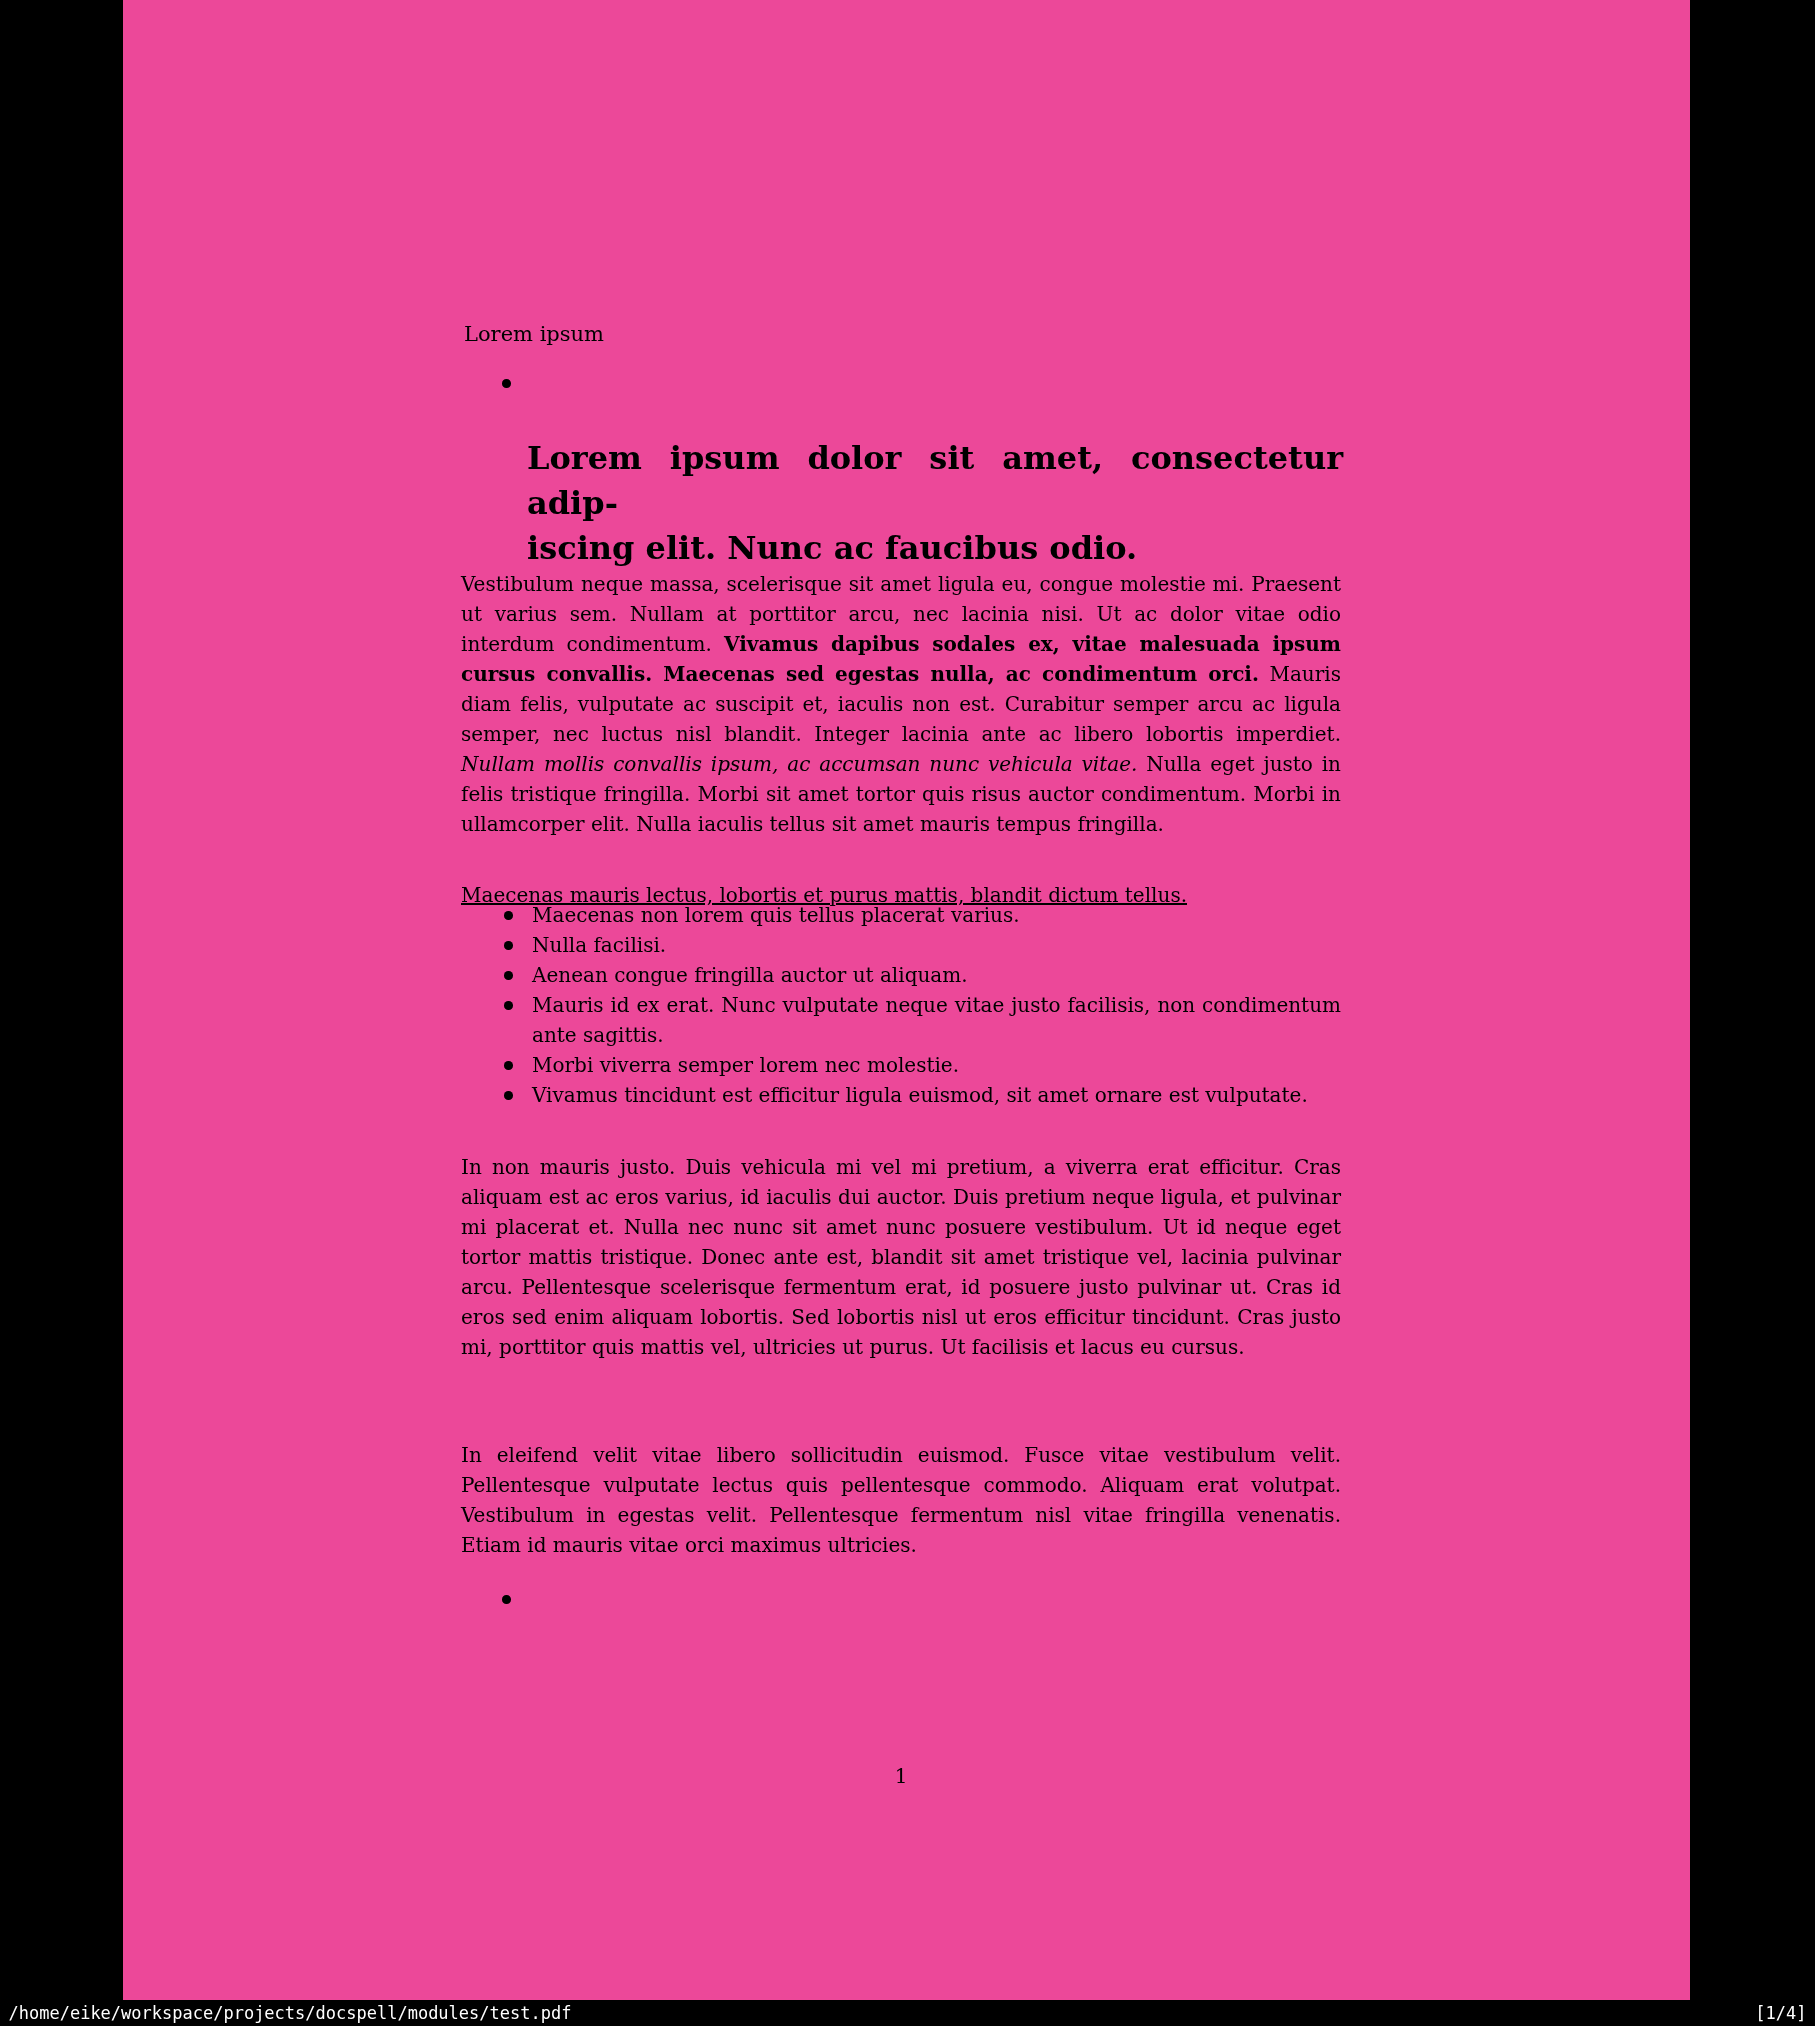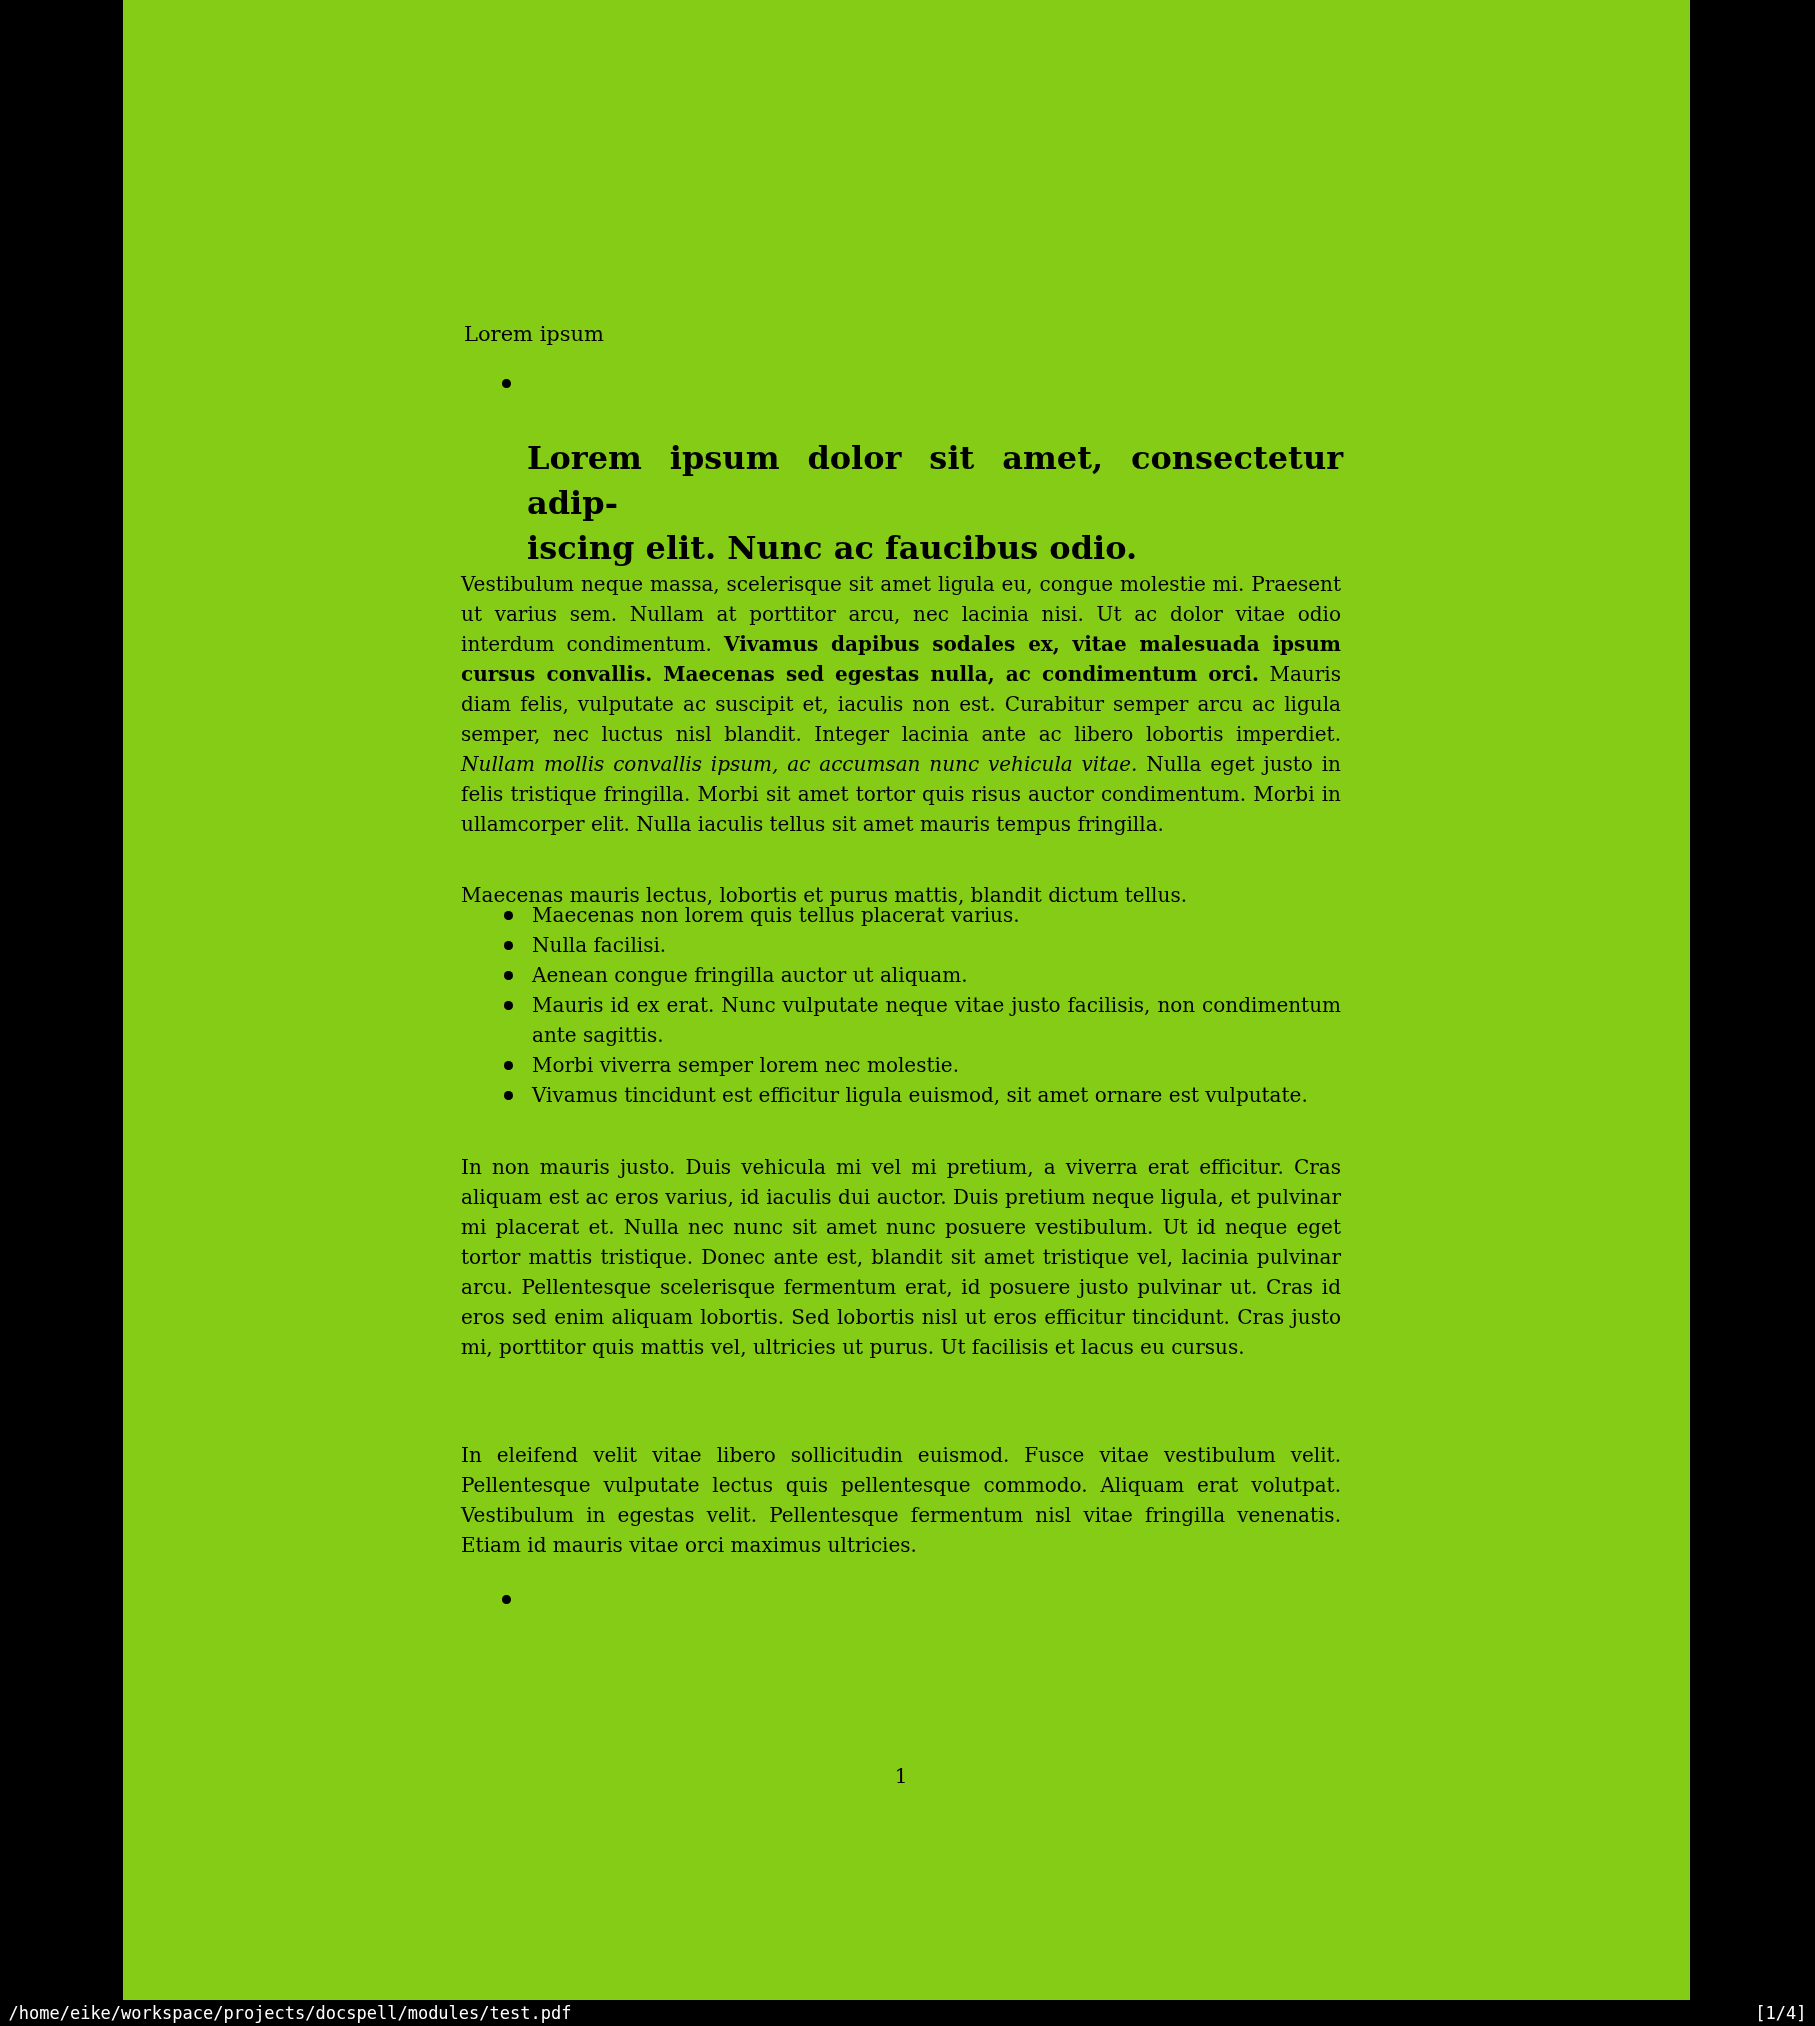--- a/index.html
+++ b/index.html
@@ -7,21 +7,21 @@
     width:1815px; height:2026px;
     background:#000000;
     overflow:hidden;
     font-family:"DejaVu Serif", serif;
   }
   .viewer { position:relative; width:1815px; height:2026px; background:#000000; }
 
   .page {
     position:absolute; left:123px; top:0;
     width:1567px; height:2000px;
-    background:#84cc16; color:#000000;
+    background:#ec4899; color:#000000;
   }
 
   .intro-label {
     position:absolute; left:341px; top:322px;
     font-size:21px; line-height:24.6px;
   }
 
   .dot {
     display:block; width:8.5px; height:8.5px;
     border-radius:50%; background:#000000;
@@ -34,21 +34,21 @@
     font-size:32px; font-weight:bold; line-height:45px;
   }
   .heading-line.stretch { text-align:justify; text-align-last:justify; }
 
   .para {
     position:absolute; left:338px; width:880px;
     font-size:20px; line-height:30px;
     text-align:justify;
   }
   .para1 { top:547px;margin-top:22px; }
-  .para2 { top:880px; }
+  .para2 { top:880px;text-decoration:underline; }
   .para3 { top:1152px; }
   .para4 { top:1440px; }
 
   .seg-normal { font-weight:normal; font-style:normal; }
   .seg-bold   { font-weight:bold; }
   .seg-italic { font-style:italic; }
 
   .list {
     position:absolute; left:338px; top:900px; width:880px;
     font-size:20px; line-height:30px;

